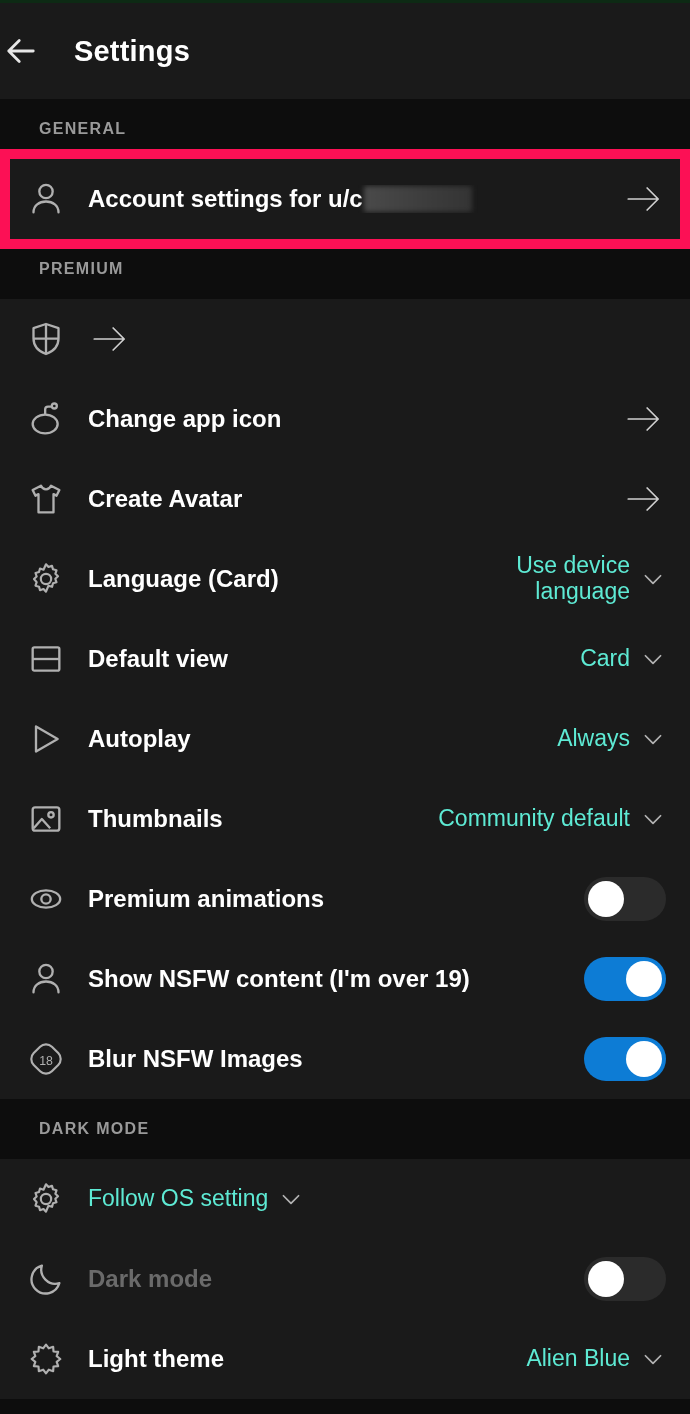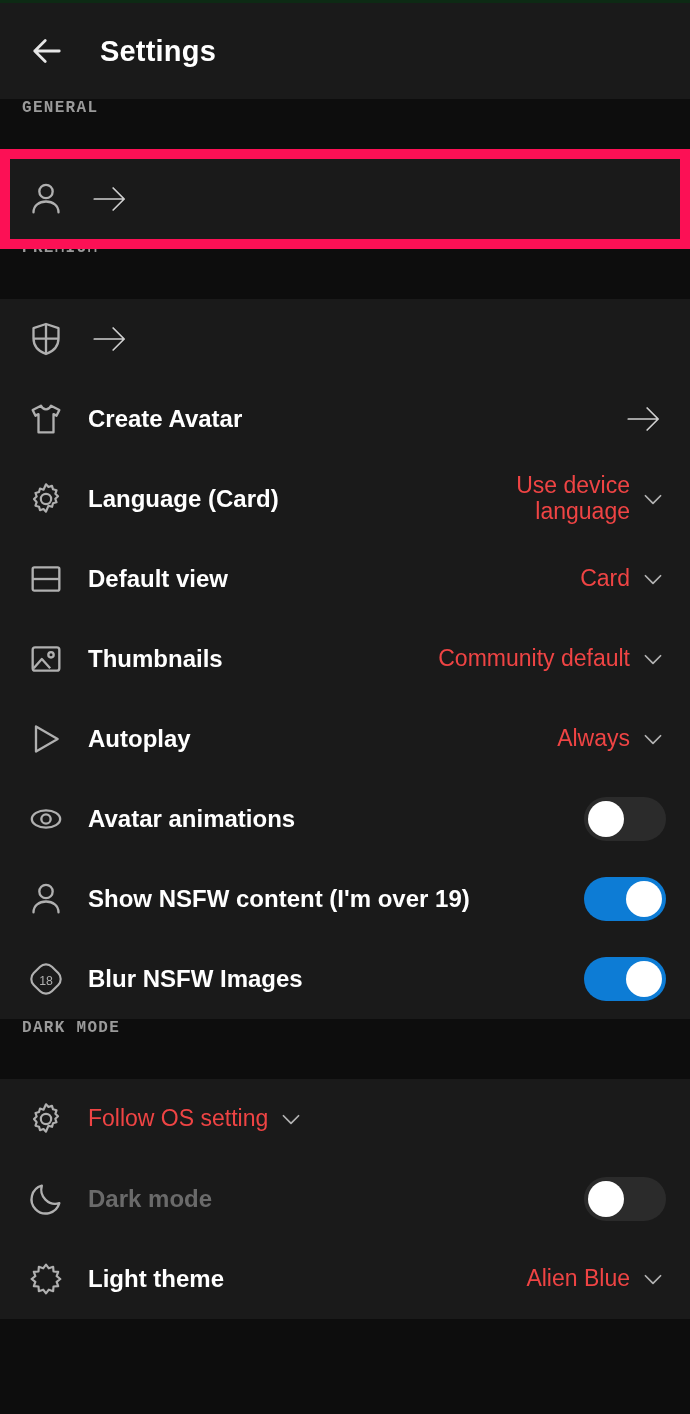--- a/index.html
+++ b/index.html
@@ -9,52 +9,52 @@
     font-family:"Liberation Sans", sans-serif;
     overflow:hidden;
   }
   #app { width:690px; height:1414px; position:relative; background:#0d0d0d; }
 
   .topline { height:3px; width:100%; background:#0d2a14; }
 
   
   .appbar {
     height:96px; background:#1a1a1a;
-    display:flex; align-items:center; padding-left:26px; gap:32px;
+    display:flex; align-items:center; gap:32px;
   }
   .back-icon { width:42px; height:42px; flex:none; }
   .appbar-title {
     color:#fff; font-size:29px; font-weight:bold; letter-spacing:.2px;
   }
 
   
   .section-head {
     background:#0d0d0d; height:60px;
-    display:flex; padding-left:22px;font-family:Liberation Mono, monospace;
+    display:flex; align-items:center; padding-left:39px;
   }
   .section-head span {
     color:#9a9a9a; font-size:16px; font-weight:bold; letter-spacing:1.3px;
   }
 
   .group { background:#1a1a1a; }
 
   
   .row {
     height:80px; display:flex; align-items:center;
     padding:0 24px 0 26px; gap:0;
   }
   .row .ic { width:40px; height:40px; flex:none; margin-right:22px; display:flex; align-items:center; justify-content:flex-end; }
   .row .label {
     color:#fff; font-size:24px; font-weight:bold; flex:1;
     white-space:nowrap; overflow:hidden;
   }
   .row.dim .label { color:#6a6a6a; }
 
   .value {
-    color:#ef4444; font-size:23px; text-align:right;
+    color:#5eead4; font-size:23px; text-align:right;
     margin-right:10px; line-height:1.12;
   }
   .value.two { max-width:180px; }
 
   .chev { width:26px; height:26px; flex:none; }
   .arrow { width:44px; height:32px; flex:none; }
 
   
   .toggle { width:82px; height:44px; border-radius:22px; position:relative; flex:none; }
   .toggle .knob {
@@ -100,20 +100,24 @@
   </div>
   <div class="hl-wrap">
     <div class="group">
       <div class="row">
         <span class="ic">
           <svg viewBox="0 0 24 24" fill="none" stroke="#b0b0b0" stroke-width="1.4" stroke-linecap="round">
             <circle cx="12" cy="7.5" r="4"></circle>
               <path d="M4.5 20c0-4.2 3.4-6.5 7.5-6.5s7.5 2.3 7.5 6.5"></path>
           </svg>
         </span>
+        <div class="label acct-label">
+          <span>Account settings for u/c</span>
+          <span class="redact"></span>
+        </div>
         <svg class="arrow" viewBox="0 0 28 20" fill="none" stroke="#cfcfcf" stroke-width="1.1" stroke-linecap="round" stroke-linejoin="round">
           <path d="M4 10h19M16 3l7 7-7 7"></path>
         </svg>
       </div>
     </div>
     <div class="hl-border"></div>
   </div>
 
   <div class="section-head">
     <span>PREMIUM</span>
@@ -125,20 +129,33 @@
         <svg viewBox="0 0 24 24" fill="none" stroke="#b0b0b0" stroke-width="1.4" stroke-linejoin="round">
           <path d="M12 3 4.5 5.5v6c0 5 3.4 8 7.5 9.5 4.1-1.5 7.5-4.5 7.5-9.5v-6z"></path>
           <path d="M12 3.4v17M4.7 11.8h14.6"></path>
         </svg>
       </span>
       <svg class="arrow" viewBox="0 0 28 20" fill="none" stroke="#cfcfcf" stroke-width="1.1" stroke-linecap="round" stroke-linejoin="round">
         <path d="M4 10h19M16 3l7 7-7 7"></path>
       </svg>
     </div>
 
+    <div class="row">
+      <span class="ic">
+        <svg viewBox="0 0 24 24" fill="none" stroke="#b0b0b0" stroke-width="1.4" stroke-linejoin="round">
+          <ellipse cx="11.5" cy="15" rx="7.5" ry="5.6"></ellipse>
+          <path d="M11.5 9.4V6.2c0-1 .7-1.6 1.7-1.6h2.4"></path>
+          <circle cx="17" cy="4.2" r="1.5"></circle>
+        </svg>
+      </span>
+      <div class="label">Change app icon</div>
+      <svg class="arrow" viewBox="0 0 28 20" fill="none" stroke="#cfcfcf" stroke-width="1.1" stroke-linecap="round" stroke-linejoin="round">
+        <path d="M4 10h19M16 3l7 7-7 7"></path>
+      </svg>
+    </div>
 
     <div class="row">
       <span class="ic">
         <svg viewBox="0 0 24 24" fill="none" stroke="#b0b0b0" stroke-width="1.4" stroke-linejoin="round">
           <path d="M9 4 4 6.6l1.7 3.4 1.8-.9V20h9V9.1l1.8.9L20 6.6 15 4c-.6 1.5-1.7 2.2-3 2.2S9.6 5.5 9 4z"></path>
         </svg>
       </span>
       <div class="label">Create Avatar</div>
       <svg class="arrow" viewBox="0 0 28 20" fill="none" stroke="#cfcfcf" stroke-width="1.1" stroke-linecap="round" stroke-linejoin="round">
         <path d="M4 10h19M16 3l7 7-7 7"></path>
@@ -172,53 +189,53 @@
       <div class="label">Default view</div>
       <div class="value">Card</div>
       <svg class="chev" viewBox="0 0 24 24" fill="none" stroke="#b3b3b3" stroke-width="1.6" stroke-linecap="round" stroke-linejoin="round">
         <path d="M5 9l7 7 7-7"></path>
       </svg>
     </div>
 
     <div class="row">
       <span class="ic">
         <svg viewBox="0 0 24 24" fill="none" stroke="#b0b0b0" stroke-width="1.4" stroke-linejoin="round">
+          <path d="M6 4.5 19 12 6 19.5z"></path>
+        </svg>
+      </span>
+      <div class="label">Autoplay</div>
+      <div class="value">Always</div>
+      <svg class="chev" viewBox="0 0 24 24" fill="none" stroke="#b3b3b3" stroke-width="1.6" stroke-linecap="round" stroke-linejoin="round">
+        <path d="M5 9l7 7 7-7"></path>
+      </svg>
+    </div>
+
+    <div class="row">
+      <span class="ic">
+        <svg viewBox="0 0 24 24" fill="none" stroke="#b0b0b0" stroke-width="1.4" stroke-linejoin="round">
           <rect x="4" y="5" width="16" height="14" rx="1.5"></rect>
           <circle cx="15" cy="9.5" r="1.6"></circle>
           <path d="M4.6 17.5 9.5 12l5 5.5"></path>
         </svg>
       </span>
       <div class="label">Thumbnails</div>
       <div class="value">Community default</div>
       <svg class="chev" viewBox="0 0 24 24" fill="none" stroke="#b3b3b3" stroke-width="1.6" stroke-linecap="round" stroke-linejoin="round">
         <path d="M5 9l7 7 7-7"></path>
       </svg>
     </div>
 
     <div class="row">
       <span class="ic">
-        <svg viewBox="0 0 24 24" fill="none" stroke="#b0b0b0" stroke-width="1.4" stroke-linejoin="round">
-          <path d="M6 4.5 19 12 6 19.5z"></path>
-        </svg>
-      </span>
-      <div class="label">Autoplay</div>
-      <div class="value">Always</div>
-      <svg class="chev" viewBox="0 0 24 24" fill="none" stroke="#b3b3b3" stroke-width="1.6" stroke-linecap="round" stroke-linejoin="round">
-        <path d="M5 9l7 7 7-7"></path>
-      </svg>
-    </div>
-
-    <div class="row">
-      <span class="ic">
         <svg viewBox="0 0 24 24" fill="none" stroke="#b0b0b0" stroke-width="1.4">
           <ellipse cx="12" cy="12" rx="8.5" ry="5.2"></ellipse>
             <circle cx="12" cy="12" r="2.8"></circle>
         </svg>
       </span>
-      <div class="label">Avatar animations</div>
+      <div class="label">Premium animations</div>
       <div class="toggle off">
           <div class="knob"></div>
         </div>
     </div>
 
     <div class="row">
       <span class="ic">
         <svg viewBox="0 0 24 24" fill="none" stroke="#b0b0b0" stroke-width="1.4" stroke-linecap="round">
           <circle cx="12" cy="7.5" r="4"></circle>
             <path d="M4.5 20c0-4.2 3.4-6.5 7.5-6.5s7.5 2.3 7.5 6.5"></path>

